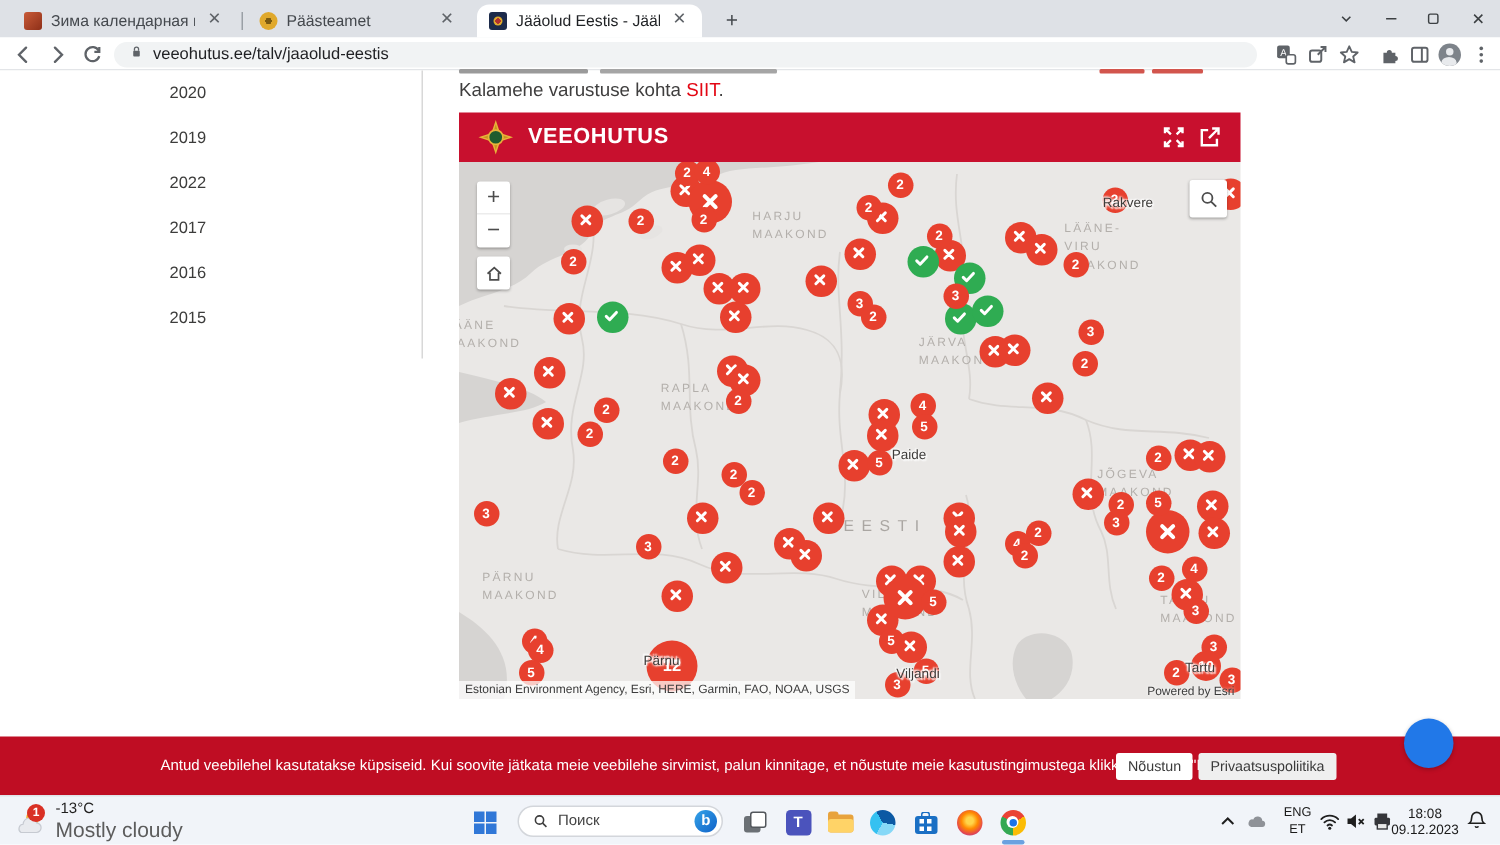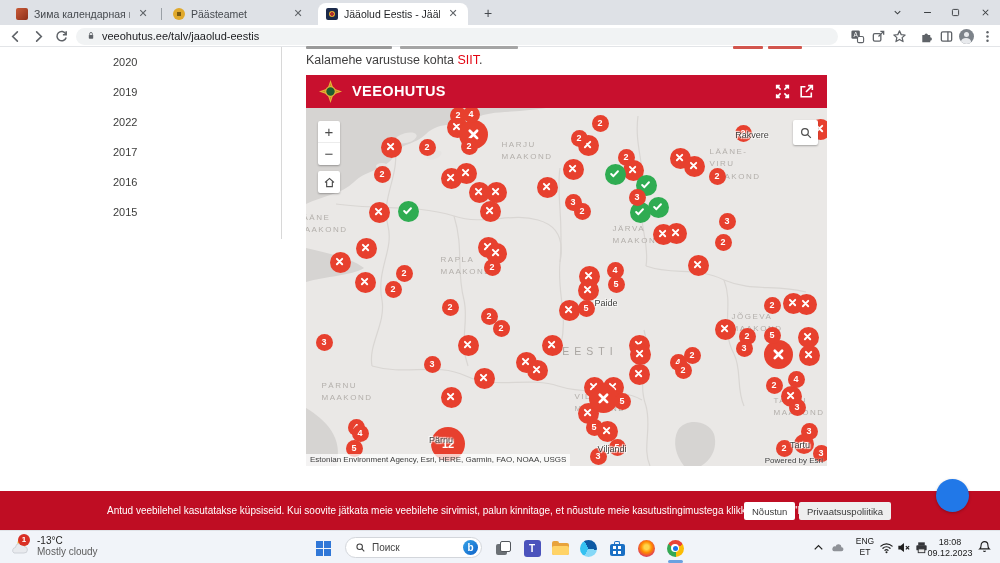--- a/index.html
+++ b/index.html
@@ -68,21 +68,21 @@
   #cookie-text { position:absolute; left:107px; font-size:10px; color:#fff; }
   .cbtn { position:absolute; top:11px; height:18px; border:none; border-radius:2px; font-size:9.5px; color:#3a3a3a; font-family:"Liberation Sans",sans-serif; padding:0 8px; }
   #btn-accept { left:744px; background:#fff; }
   #btn-privacy { left:799px; background:#efefef; }
 
   
   #taskbar { position:absolute; left:0; top:530px; width:1000px; height:33px; background:#f1f4f9; border-top:1px solid #e0e3e8; }
   #weather { position:absolute; left:8px; top:3px; display:flex; align-items:center; gap:5px; }
   #weather-badge { position:absolute; left:10px; top:0px; width:12px; height:12px; border-radius:50%; background:#d93025; color:#fff; font-size:8px; font-weight:bold; text-align:center; line-height:12px; z-index:2; }
   #weather-temp { font-size:10px; color:#201f1e; }
-  #weather-cond { font-size:10px; color:#5c5c5c; }
+  #weather-cond { font-size:14px; color:#5c5c5c; }
   .tb-item { position:absolute; top:5px; width:24px; height:24px; display:flex; align-items:center; justify-content:center; border-radius:4px; }
   #start-logo { width:15px; height:15px; display:grid; grid-template-columns:7px 7px; grid-template-rows:7px 7px; gap:1px; }
   #start-logo span { background:#3077d7; }
   #tb-search { position:absolute; left:345px; top:6px; width:137px; height:21px; background:#fff; border:1px solid #d3d6db; border-radius:11px; display:flex; align-items:center; padding:0 3px 0 9px; gap:6px; }
   #tb-search .q { font-size:10px; color:#444; flex:1; }
   #bing-ic { width:15px; height:15px; border-radius:50%; background:linear-gradient(135deg,#35a3e8,#1062c8); color:#fff; font-size:10px; font-weight:bold; text-align:center; line-height:15px; }
   .appic { width:17px; height:17px; }
   #ic-taskview { position:relative; }
   #ic-taskview .b1 { position:absolute; left:1px; top:4px; width:11px; height:11px; background:#6b7075; border-radius:2px; }
   #ic-taskview .b2 { position:absolute; left:5px; top:1px; width:11px; height:11px; background:#fff; border:1.5px solid #53575c; border-radius:2px; }

